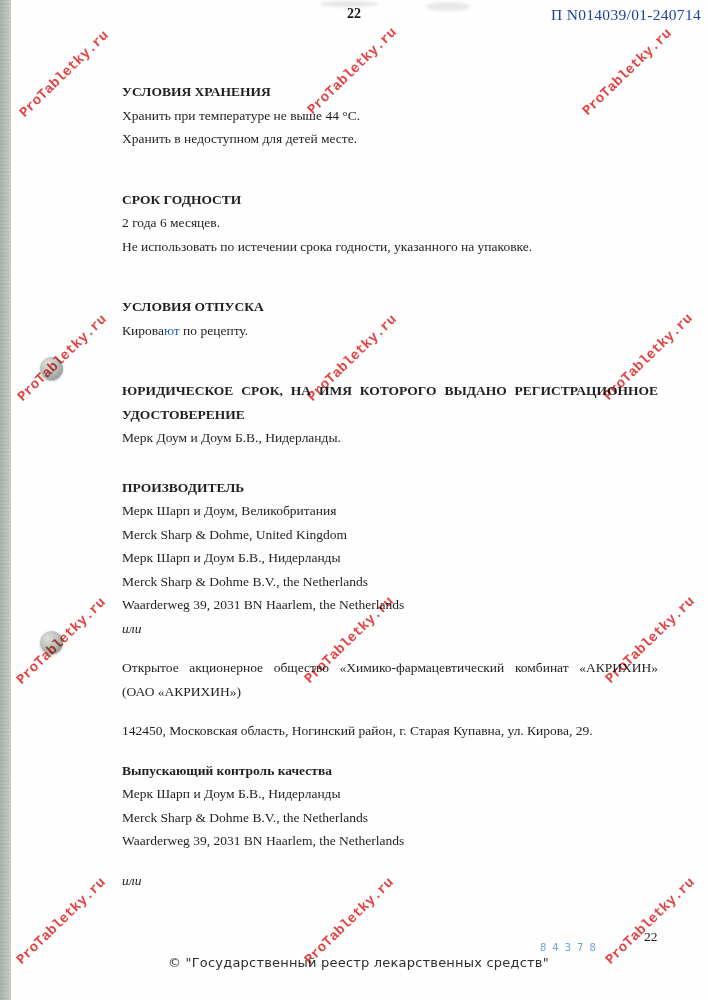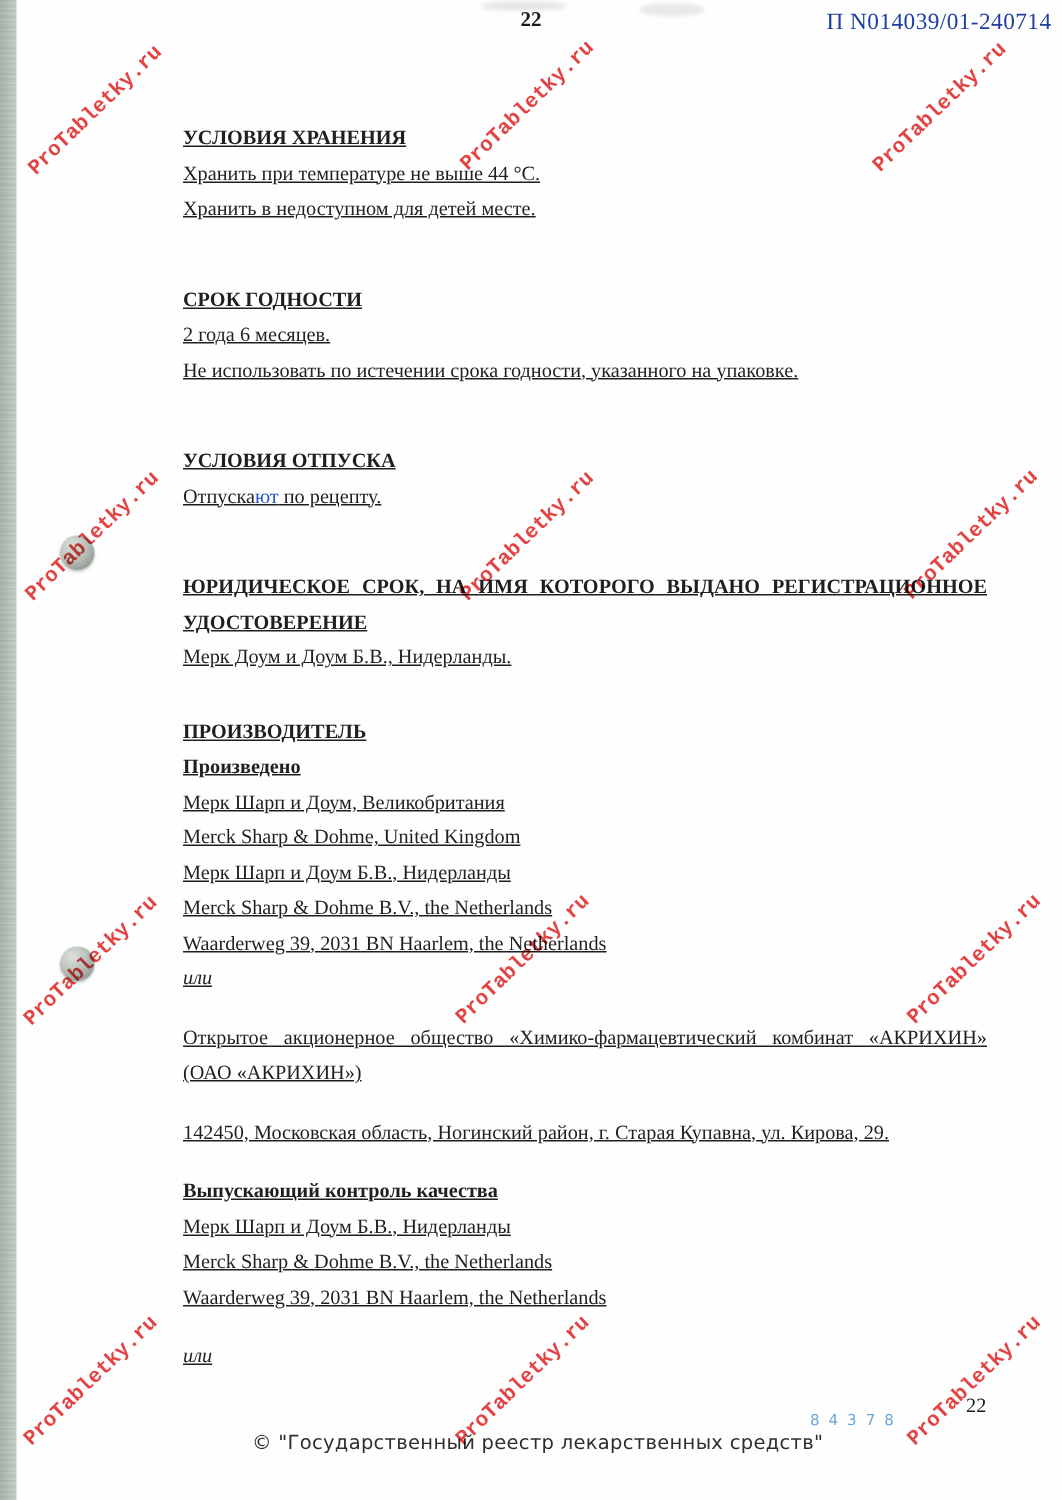--- a/index.html
+++ b/index.html
@@ -51,21 +51,21 @@
     position: absolute; left: 0; right: 0; top: 6px;
     text-align: center; font-size: 14px; font-weight: 700; color: #1a1a1a;
   }
   .reg-num {
     position: absolute; right: 7px; top: 6px;
     font-size: 15.5px; color: var(--registration-number, #1e3fa0);
     letter-spacing: .3px;
   }
   
   .content { position: absolute; left: 122px; top: 80px; width: 536px; font-size: 13.5px; }
-  .content > div { line-height: 23.5px; text-decoration: underline; }
+  .content > div { line-height: 23.5px; }
   .h  { font-weight: 700; }
   .b  { font-weight: 700; }
   .it { font-style: italic; }
   .jline { text-align: justify; text-align-last: justify; }
   .gap  { margin-top: 37px; }
   .gap2 { margin-top: 26px; }
   .mt2  { margin-top: 16px; }
   .blue-frag { color: var(--dispensing-blue, #2456c8); }
   
   .footer-copyright {
@@ -118,28 +118,27 @@
 
     <div class="h">УСЛОВИЯ ХРАНЕНИЯ</div>
     <div class="line">Хранить при температуре не выше 44 °С.</div>
     <div class="line">Хранить в недоступном для детей месте.</div>
 
     <div class="h gap">СРОК ГОДНОСТИ</div>
     <div class="line">2 года 6 месяцев.</div>
     <div class="line">Не использовать по истечении срока годности, указанного на упаковке.</div>
 
     <div class="h gap">УСЛОВИЯ ОТПУСКА</div>
-    <div class="line"><span>Отпуска</span><span class="blue-frag">ют</span><span> по рецепту.</span></div>
+    <div class="line"><span>Кирова</span><span class="blue-frag">ют</span><span> по рецепту.</span></div>
 
     <div class="h gap jline">ЮРИДИЧЕСКОЕ СРОК, НА ИМЯ КОТОРОГО ВЫДАНО РЕГИСТРАЦИОННОЕ</div>
     <div class="h">УДОСТОВЕРЕНИЕ</div>
     <div class="line">Мерк Доум и Доум Б.В., Нидерланды.</div>
 
     <div class="h gap2">ПРОИЗВОДИТЕЛЬ</div>
-    <div class="b">Произведено</div>
     <div class="line">Мерк Шарп и Доум, Великобритания</div>
     <div class="line">Merck Sharp &amp; Dohme, United Kingdom</div>
     <div class="line">Мерк Шарп и Доум Б.В., Нидерланды</div>
     <div class="line">Merck Sharp &amp; Dohme B.V., the Netherlands</div>
     <div class="line">Waarderweg 39, 2031 BN Haarlem, the Netherlands</div>
     <div class="it">или</div>
     <div class="line jline mt2">Открытое акционерное общество «Химико-фармацевтический комбинат «АКРИХИН»</div>
     <div class="line">(ОАО «АКРИХИН»)</div>
     <div class="line mt2">142450, Московская область, Ногинский район, г. Старая Купавна, ул. Кирова, 29.</div>
     <div class="b mt2">Выпускающий контроль качества</div>

